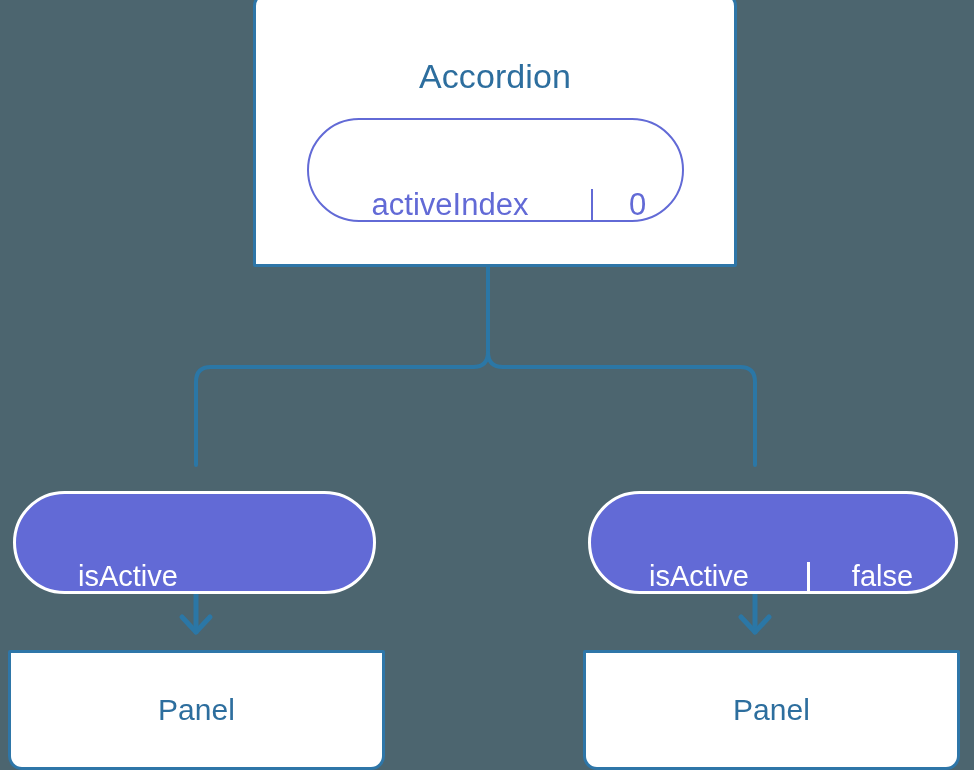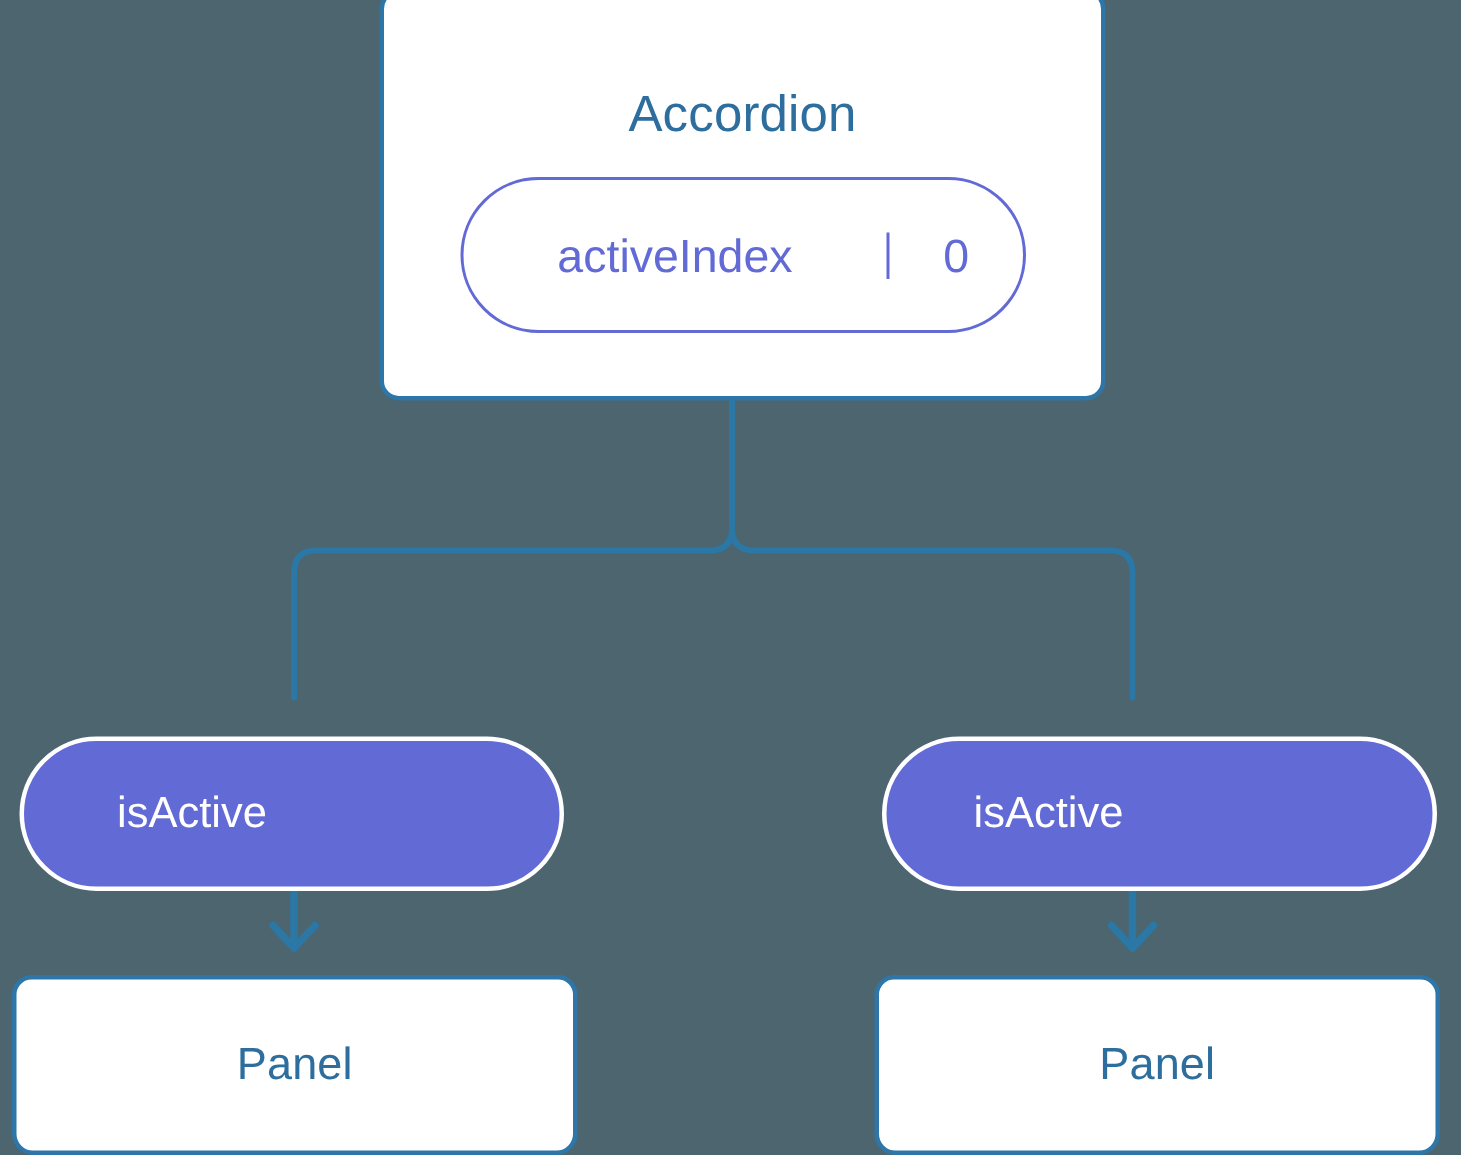--- a/index.html
+++ b/index.html
@@ -30,21 +30,21 @@
     height: 770px;
     pointer-events: none;
   }
 
   
   .card {
     position: absolute;
     box-sizing: border-box;
     background: #ffffff;
     border: 3px solid #2e76a8;
-    border-radius: 13px;
+    border-radius: 2px;
     display: flex;
     flex-direction: column;
     align-items: center;
   }
   .card-title {
     color: #2d6e9e;
     font-size: 34px;
     line-height: 1;
     letter-spacing: 0.1px;
     white-space: nowrap;
@@ -73,21 +73,21 @@
   }
   #panel-card-left  { left: 8px; }
   #panel-card-right { left: 583px; }
   .panel-card .card-title { font-size: 30px; }
 
   
   .pill {
     position: absolute;
     box-sizing: border-box;
     display: flex;
-    align-items: center;
+    align-items: flex-end;
     border-radius: 999px;
     overflow: hidden;
   }
   .pill .pill-key,
   .pill .pill-val {
     display: flex;
     align-items: center;
     justify-content: center;
     white-space: nowrap;
     line-height: 1;
@@ -170,20 +170,21 @@
     <div class="pill-key">activeIndex</div>
     <div class="pill-val">0</div>
   </div>
 
   <div class="pill filled state-pill" id="state-left">
     <div class="pill-key">isActive</div>
   </div>
 
   <div class="pill filled state-pill" id="state-right">
     <div class="pill-key">isActive</div>
+    <div class="pill-val">false</div>
   </div>
 
   <div class="card panel-card" id="panel-card-left">
     <div class="card-title">Panel</div>
   </div>
 
   <div class="card panel-card" id="panel-card-right">
     <div class="card-title">Panel</div>
   </div>
 

